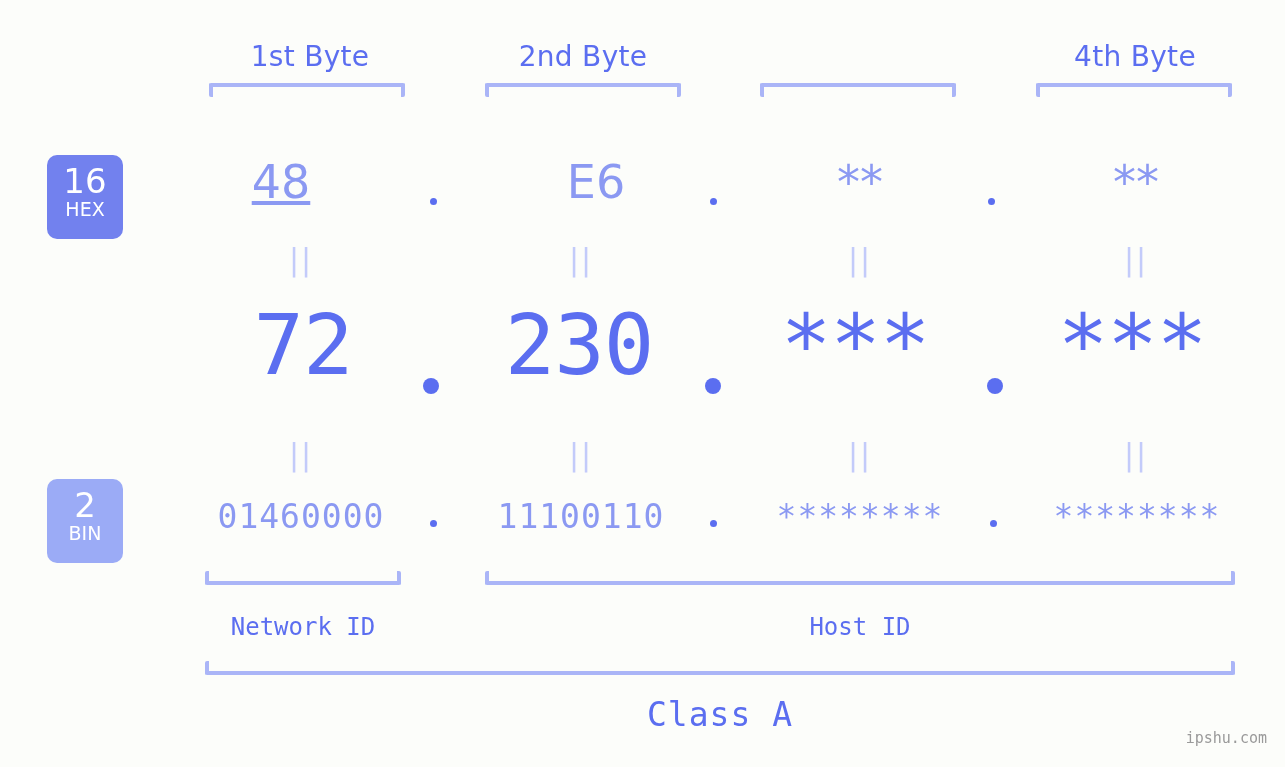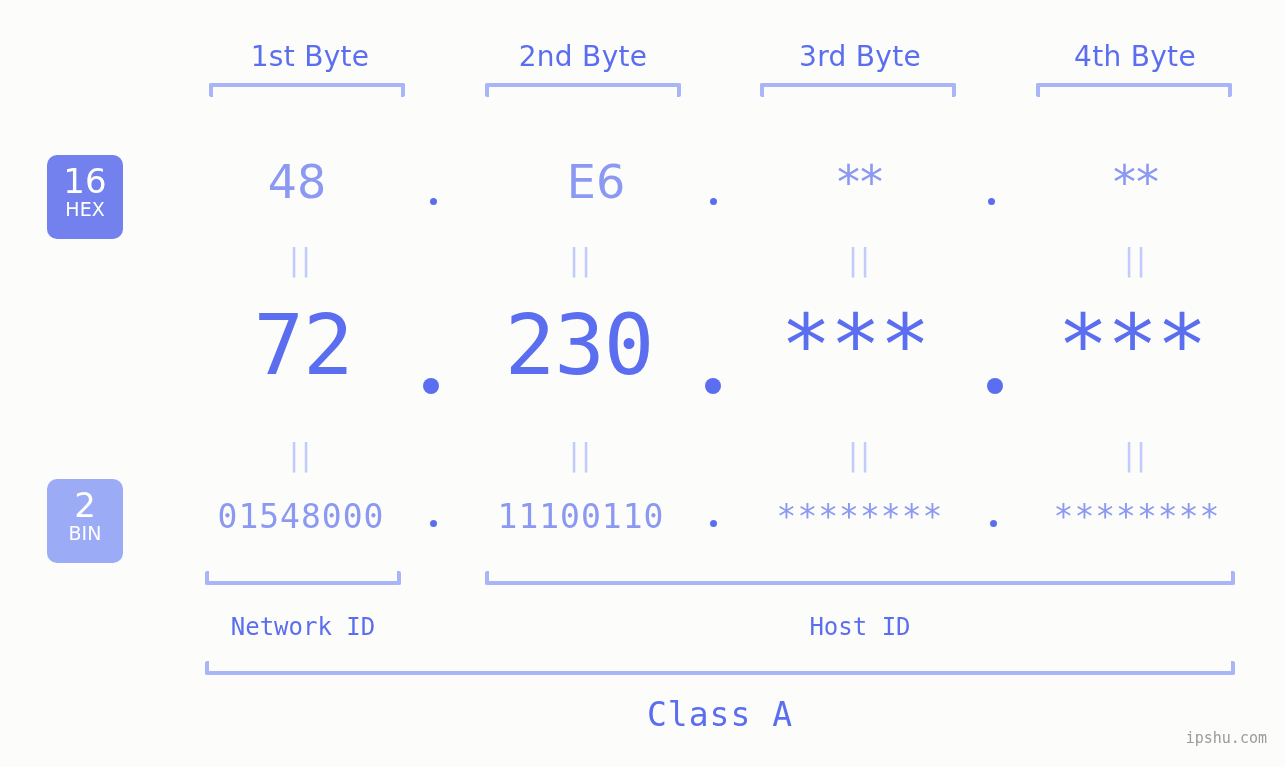--- a/index.html
+++ b/index.html
@@ -160,39 +160,38 @@
     white-space: nowrap;
   }
 </style>
 </head>
 <body>
 
 <div id="stage">
 
   <div class="byte-label" style="left:200px;">1st Byte</div>
   <div class="byte-label" style="left:473px;">2nd Byte</div>
-  <div class="byte-label" style="left:750px;">3rd Byte</div>
   <div class="byte-label" style="left:1025px;">4th Byte</div>
 
   <div class="bracket-down" style="left:209px; top:83px; width:196px;"></div>
   <div class="bracket-down" style="left:485px; top:83px; width:196px;"></div>
   <div class="bracket-down" style="left:760px; top:83px; width:196px;"></div>
   <div class="bracket-down" style="left:1036px; top:83px; width:196px;"></div>
 
   <div class="badge" style="top:155px; height:84px; background:#7281ee;">
     <span class="num">16</span>
     <span class="abbr">HEX</span>
   </div>
   <div class="badge" style="top:479px; height:84px; background:#9babf6;">
     <span class="num">2</span>
     <span class="abbr">BIN</span>
   </div>
 
   <div class="row-hex">
-    <div class="octet" style="left:187px;">48</div>
+    <div class="octet" style="left:171px;text-decoration:underline;">48</div>
     <div class="octet" style="left:486px;">E6</div>
     <div class="octet" style="left:750px;">**</div>
     <div class="octet" style="left:1026px;">**</div>
     <div class="dot hex" style="left:430px;"></div>
     <div class="dot hex" style="left:710px;"></div>
     <div class="dot hex" style="left:988px;"></div>
   </div>
 
   <div class="eq" style="left:281px; top:242px;">||</div>
   <div class="eq" style="left:561px; top:242px;">||</div>
@@ -208,21 +207,21 @@
     <div class="dot dec" style="left:705px;"></div>
     <div class="dot dec" style="left:987px;"></div>
   </div>
 
   <div class="eq" style="left:281px; top:437px;">||</div>
   <div class="eq" style="left:561px; top:437px;">||</div>
   <div class="eq" style="left:840px; top:437px;">||</div>
   <div class="eq" style="left:1116px; top:437px;">||</div>
 
   <div class="row-bin">
-    <div class="octet" style="left:186px;">01548000</div>
+    <div class="octet" style="left:186px;">01460000</div>
     <div class="octet" style="left:466px;">11100110</div>
     <div class="octet" style="left:745px;">********</div>
     <div class="octet" style="left:1022px;">********</div>
     <div class="dot bin" style="left:430px;"></div>
     <div class="dot bin" style="left:710px;"></div>
     <div class="dot bin" style="left:990px;"></div>
   </div>
 
   <div class="bracket-up" style="left:205px; top:571px; width:196px;"></div>
   <div class="bracket-up" style="left:485px; top:571px; width:750px;"></div>

